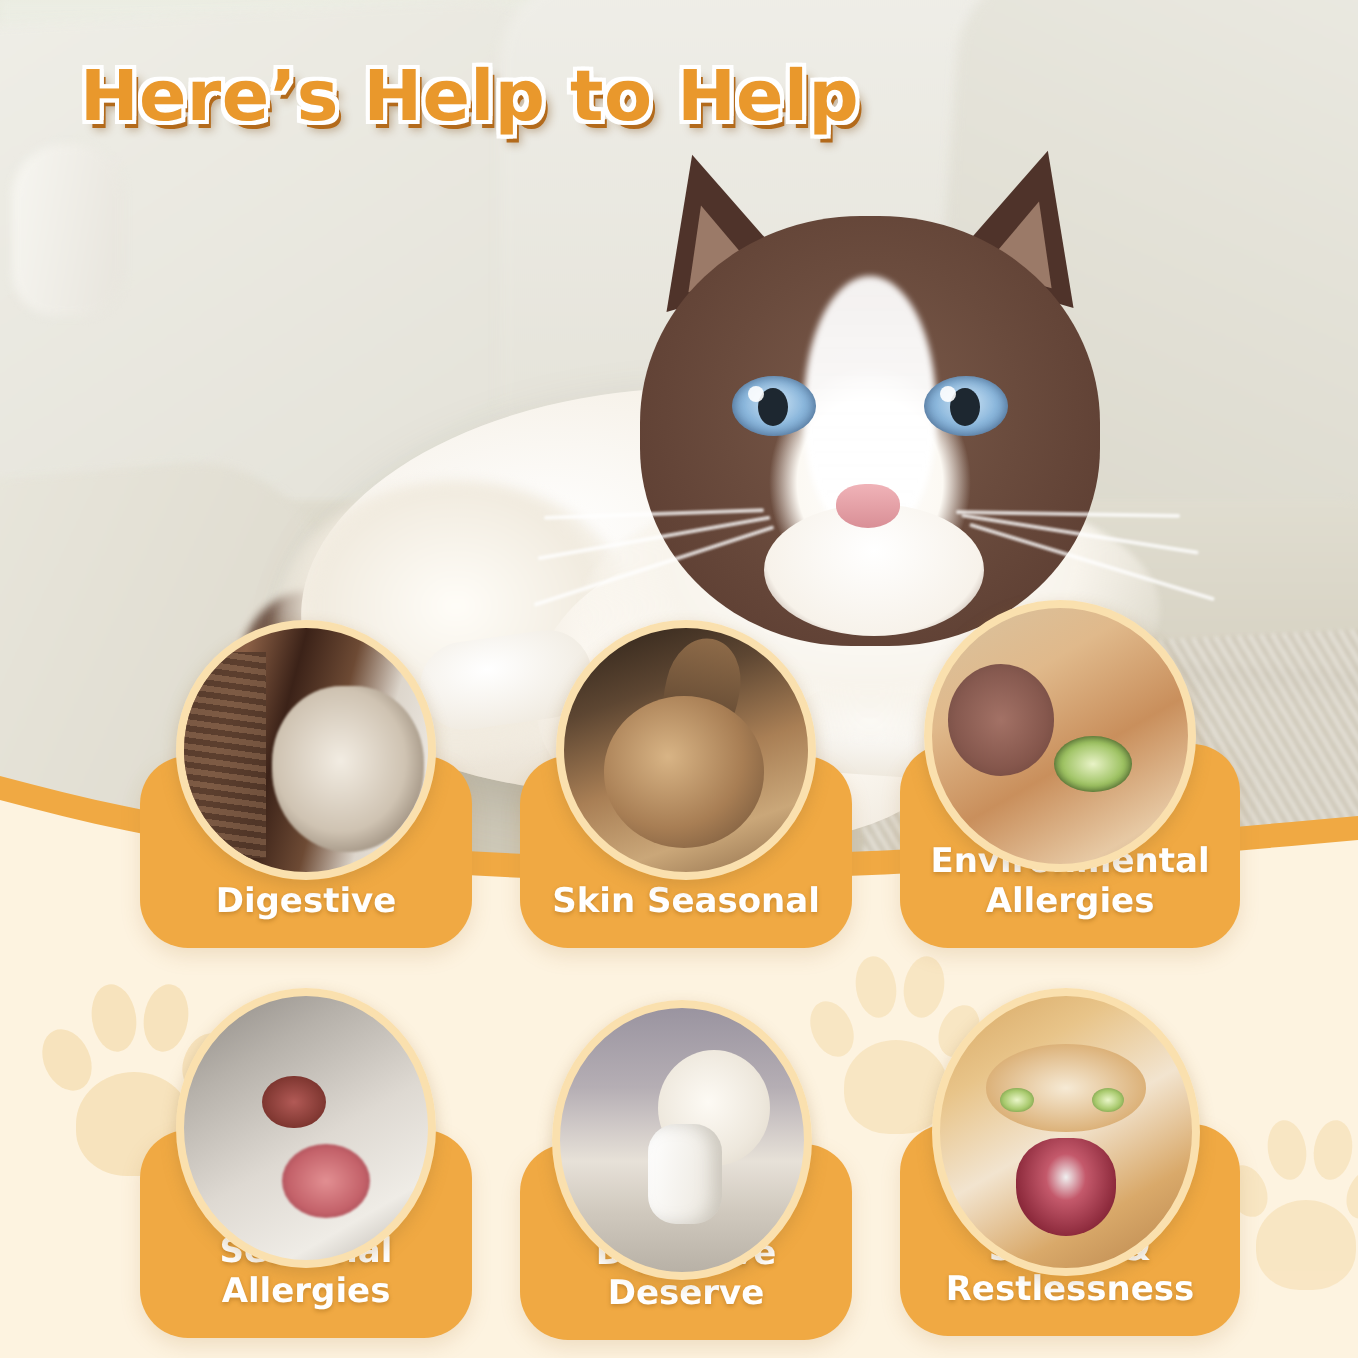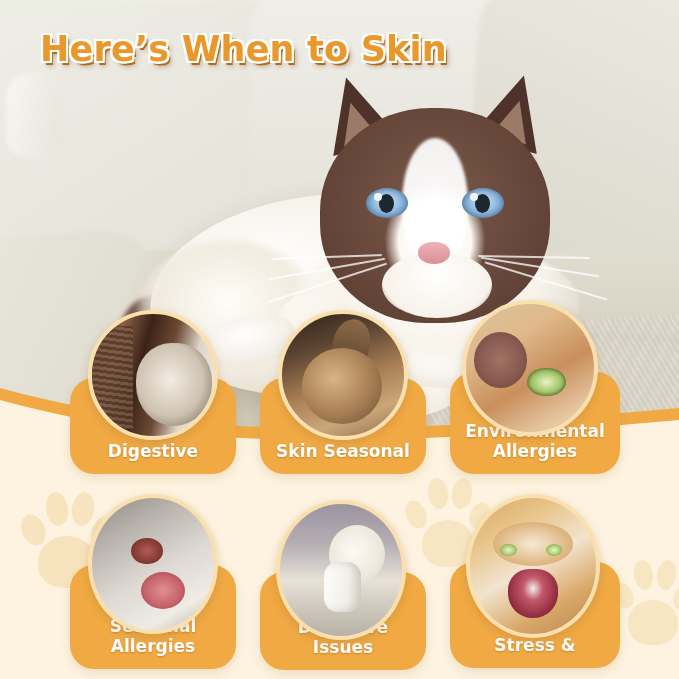--- a/index.html
+++ b/index.html
@@ -387,32 +387,33 @@
     <div class="label">
       <span>Seasonal</span><br>
       <span>Allergies</span>
     </div>
   </div>
   <div class="thumb t-seasonal" style="left:88px;top:494px;width:130px;height:140px;"></div>
 
   <div class="card" style="left:260px;top:572px;width:166px;height:98px;">
     <div class="label">
       <span>Digestive</span><br>
-      <span>Issues</span>
+      <span>Deserve</span>
     </div>
   </div>
   <div class="thumb t-digest" style="left:276px;top:500px;width:130px;height:140px;"></div>
 
   <div class="card" style="left:450px;top:562px;width:170px;height:106px;">
     <div class="label">
       <span>Stress &amp;</span><br>
+      <span>Restlessness</span>
     </div>
   </div>
   <div class="thumb t-stress" style="left:466px;top:494px;width:134px;height:144px;">
     <div class="eyegreen" style="left:24%;top:34%;"></div>
     <div class="eyegreen" style="left:60%;top:34%;"></div>
   </div>
 
   <div class="title">
-    <span class="l2">Here’s When to Skin</span>
+    <span class="l2">Here’s Help to Help</span>
   </div>
 
 </div>
 
 </body></html>

